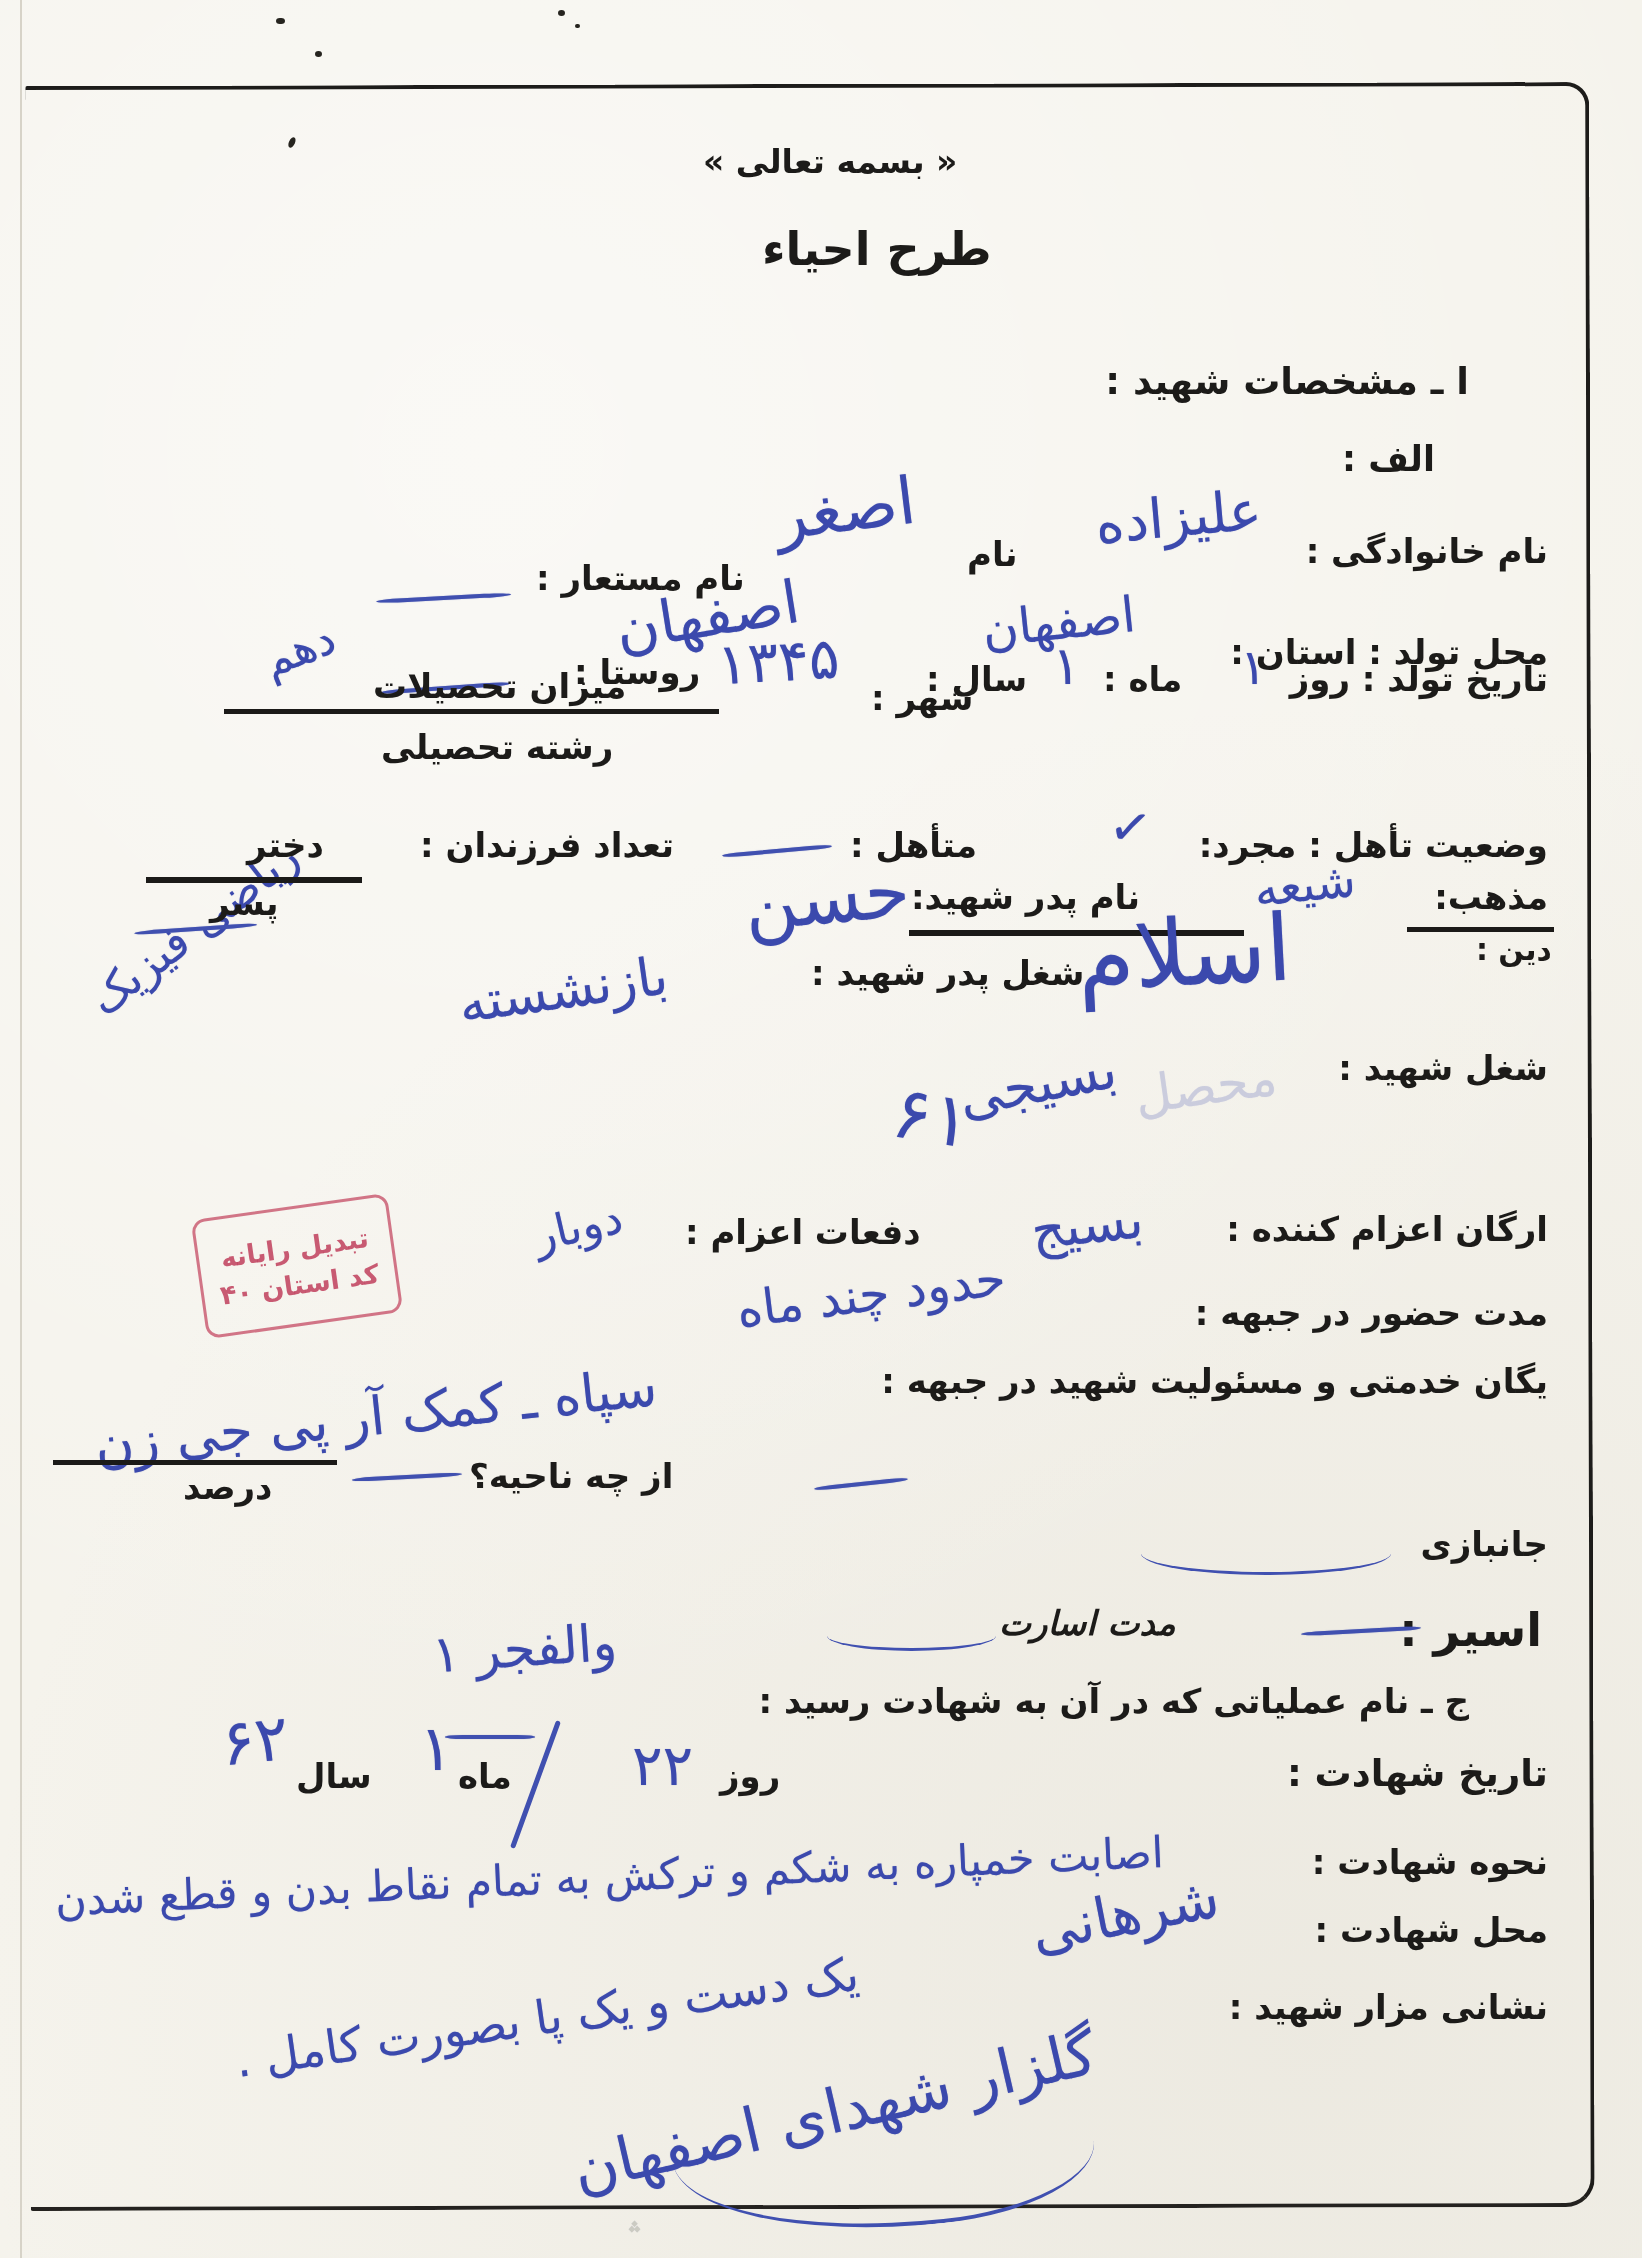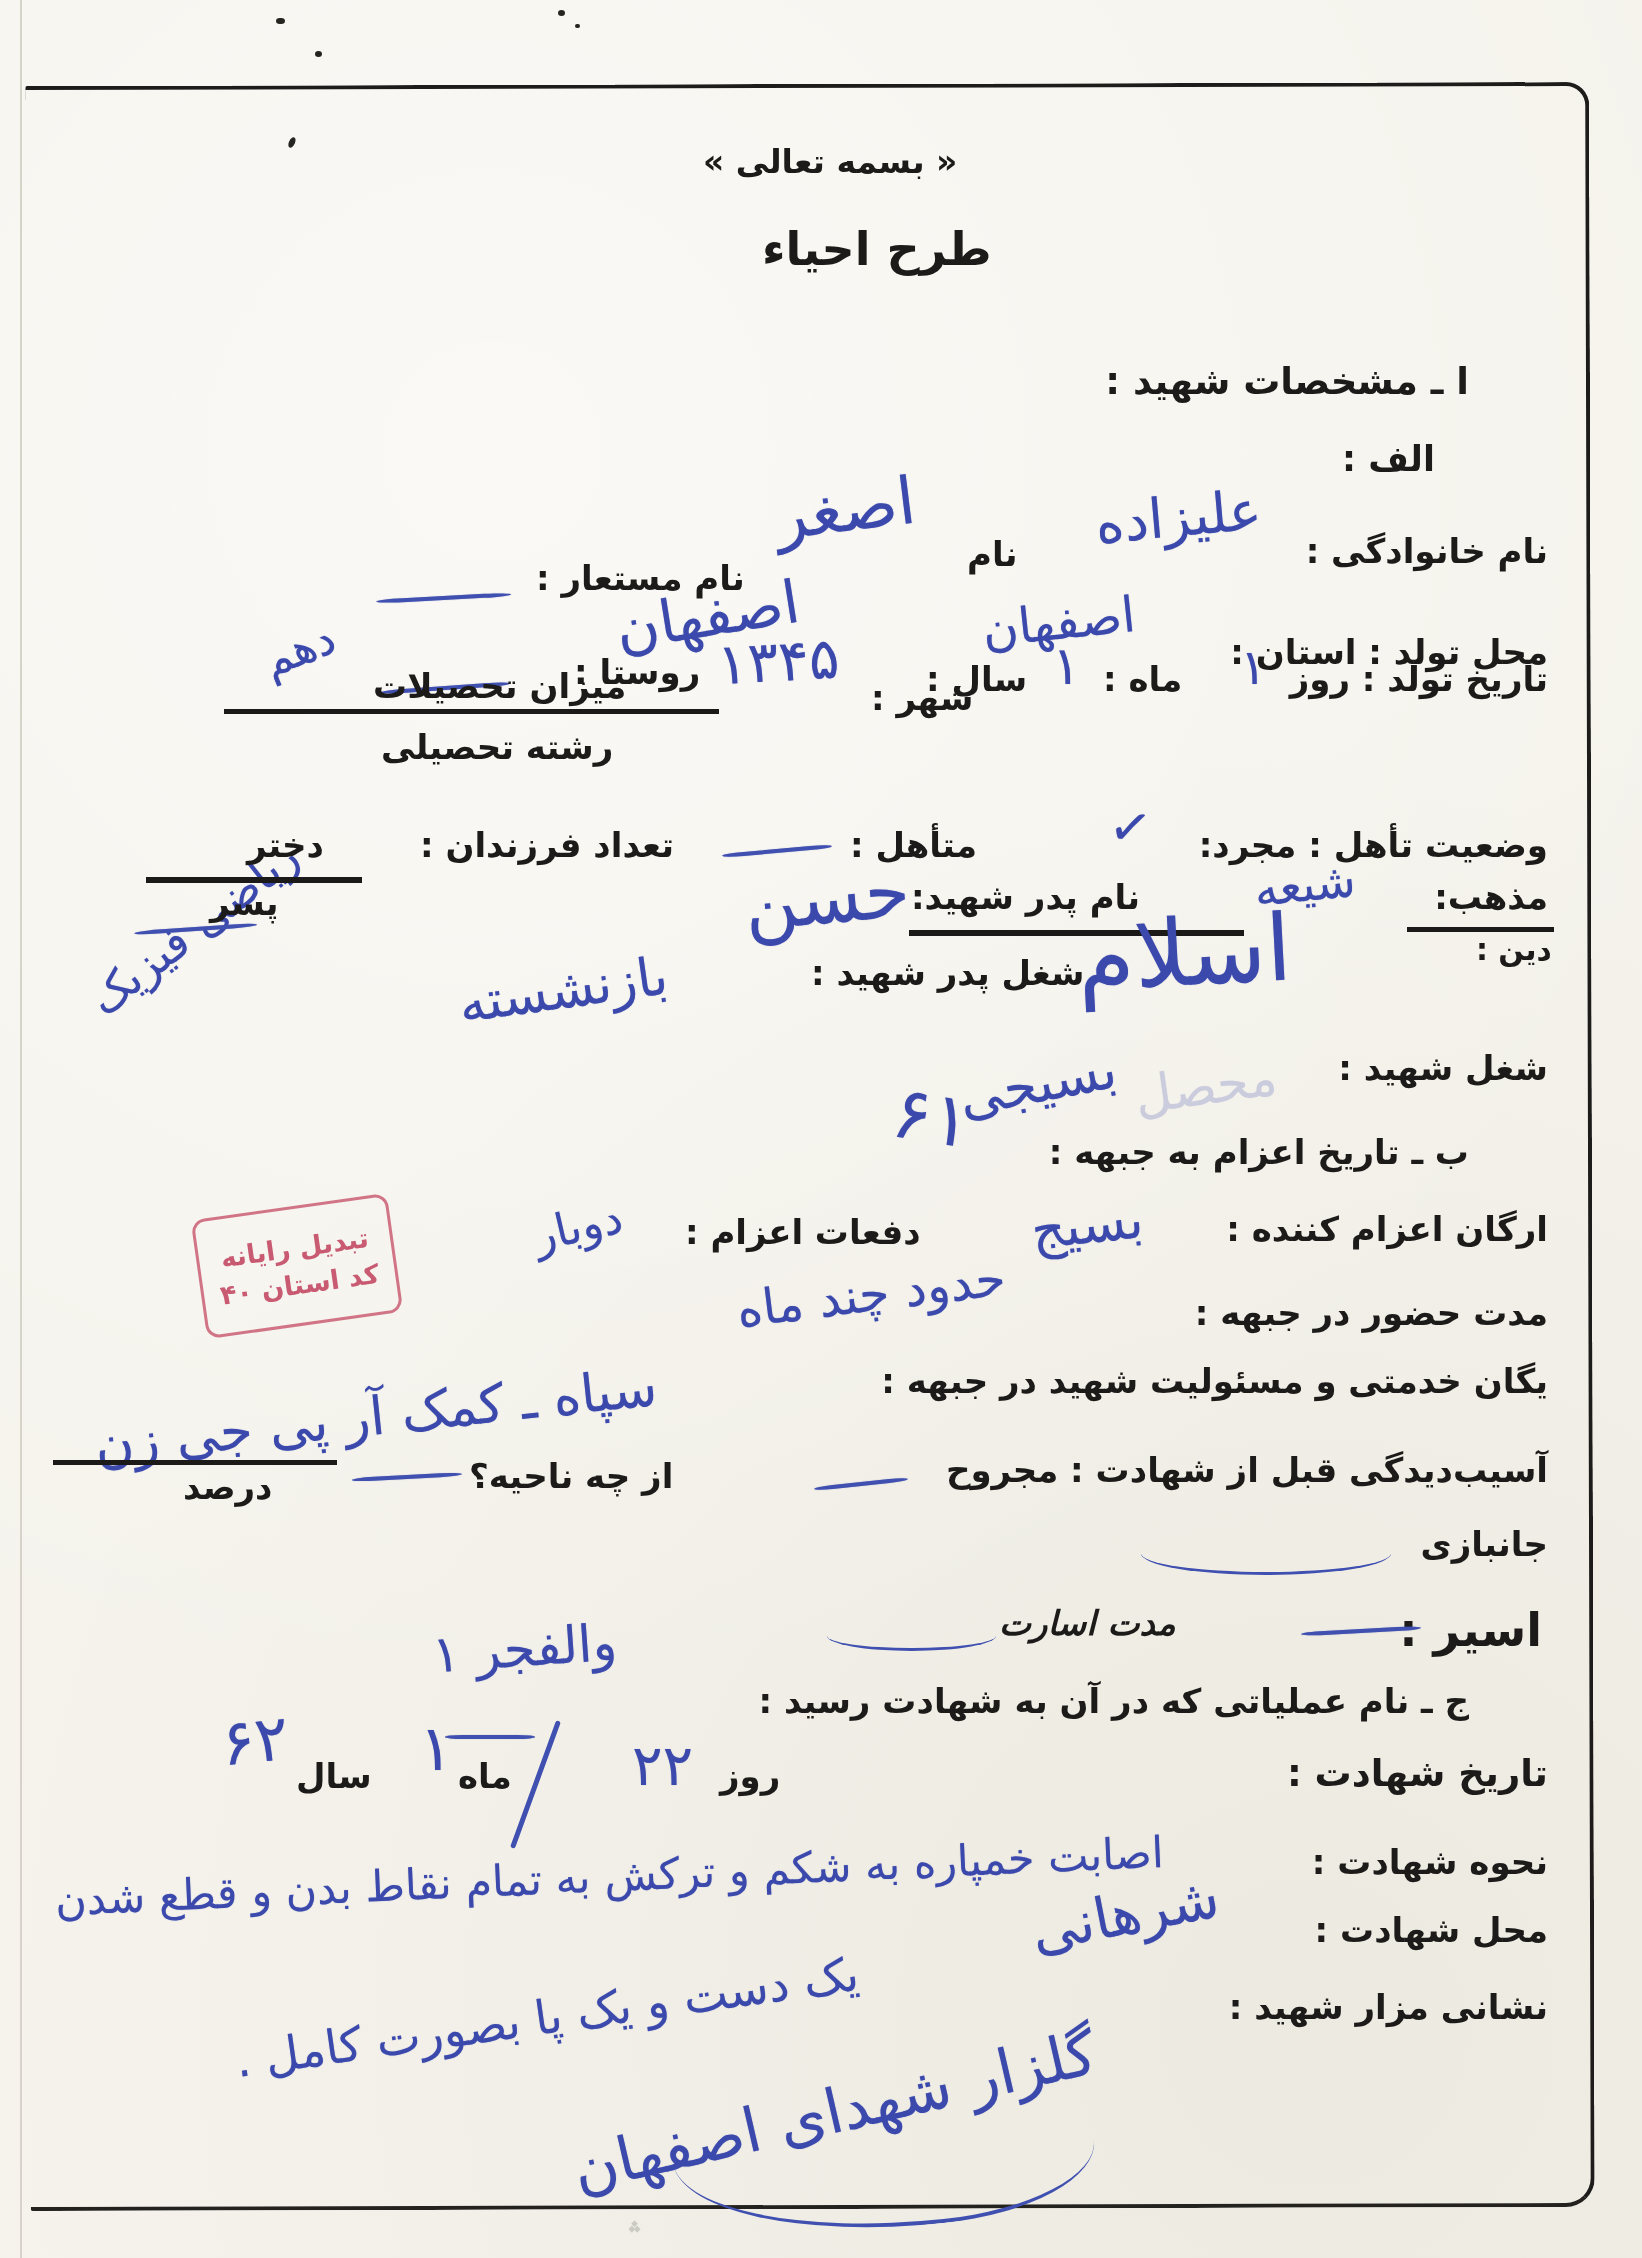--- a/index.html
+++ b/index.html
@@ -93,40 +93,38 @@
   <div class="p" style="right:90px;top:933px;font-size:30px;">دین :</div>
   <div class="hw" style="left:1078px;top:908px;font-size:92px;transform:rotate(-3deg);">اسلام</div>
 
   <div class="p" style="left:812px;top:954px;font-size:34px;">شغل پدر شهید :</div>
   <div class="hw" style="left:459px;top:963px;font-size:53px;transform:rotate(-8deg);">بازنشسته</div>
 
   <div class="p" style="right:94px;top:1049px;font-size:34px;">شغل شهید :</div>
   <div class="hw" style="left:1135px;top:1061px;font-size:51px;opacity:.22;transform:rotate(-8deg);">محصل</div>
   <div class="hw" style="left:959px;top:1057px;font-size:54px;transform:rotate(-11deg);">بسیجی</div>
 
-  <div class="p" style="right:173px;top:1133px;font-size:34px;">ب ـ تاریخ اعزام به جبهه :</div>
   <div class="hw" style="left:894px;top:1080px;font-size:73px;transform:rotate(9deg);">۶۱</div>
 
   <div class="p" style="right:94px;top:1210px;font-size:34px;">ارگان اعزام کننده :</div>
   <div class="hw" style="left:1032px;top:1198px;font-size:53px;transform:rotate(-6deg);">بسیج</div>
   <div class="p" style="left:686px;top:1213px;font-size:34px;">دفعات اعزام :</div>
   <div class="hw" style="left:534px;top:1204px;font-size:45px;transform:rotate(-13deg);">دوبار</div>
 
   <div class="stamp">
     <span>تبدیل رایانه</span>
     <span>کد استان ۴۰</span>
   </div>
 
   <div class="p" style="right:94px;top:1294px;font-size:34px;">مدت حضور در جبهه :</div>
   <div class="hw" style="left:737px;top:1270px;font-size:49px;transform:rotate(-7deg);">حدود چند ماه</div>
 
   <div class="p" style="right:94px;top:1362px;font-size:34px;">یگان خدمتی و مسئولیت شهید در جبهه :</div>
   <div class="hw" style="left:90px;top:1360px;font-size:53px;letter-spacing:4.9px;transform:rotate(-6deg);transform-origin:right top;">سپاه ـ کمک آر پی جی زن</div>
 
-  <div class="p" style="right:94px;top:1451px;font-size:34px;">آسیب‌دیدگی قبل از شهادت : مجروح</div>
   <div class="bdash" style="left:815px;top:1482px;width:94px;transform:rotate(-6deg);"></div>
   <div class="p" style="left:470px;top:1457px;font-size:34px;">از چه ناحیه؟</div>
   <div class="bdash" style="left:353px;top:1475px;width:110px;transform:rotate(-3deg);"></div>
   <div class="bline" style="left:54px;top:1460px;width:284px;height:4.9px;"></div>
   <div class="p" style="left:184px;top:1468px;font-size:34px;">درصد</div>
 
   <div class="p" style="right:94px;top:1525px;font-size:34px;">جانبازی</div>
   <div class="arc" style="left:1142px;top:1527px;width:250px;height:45px;border-radius:0 0 100% 100%/0 0 90% 90%;"></div>
 
   <div class="p" style="right:100px;top:1604px;font-size:46px;">اسیر :</div>

